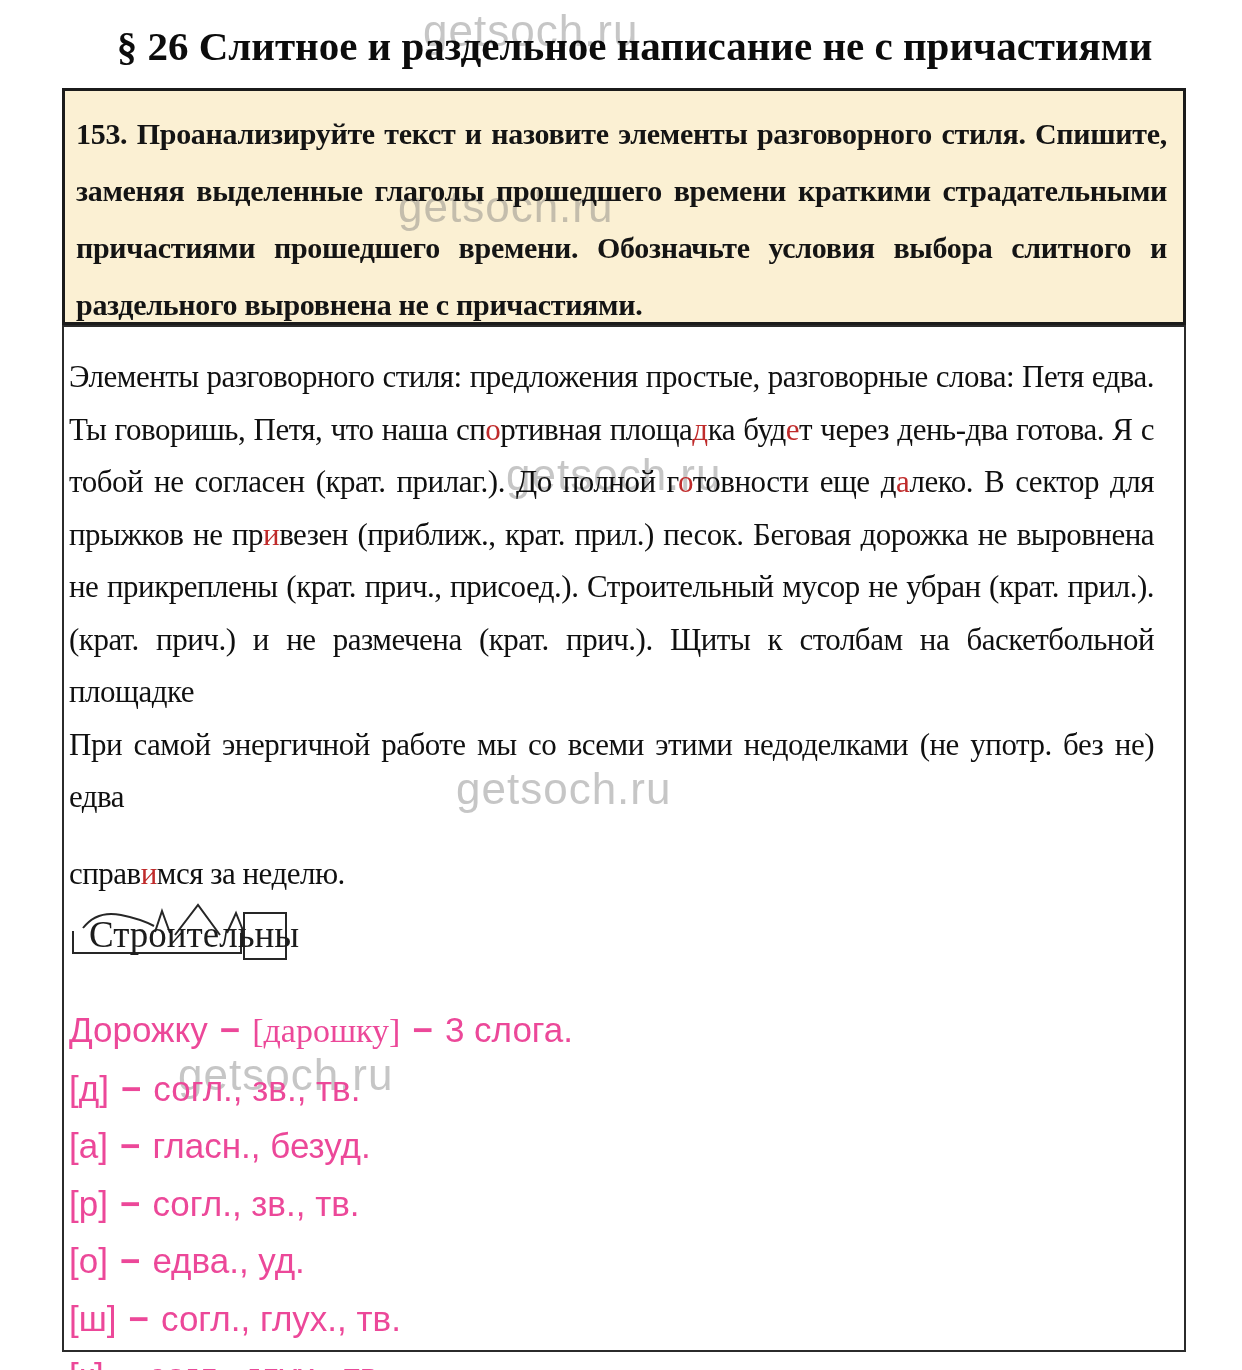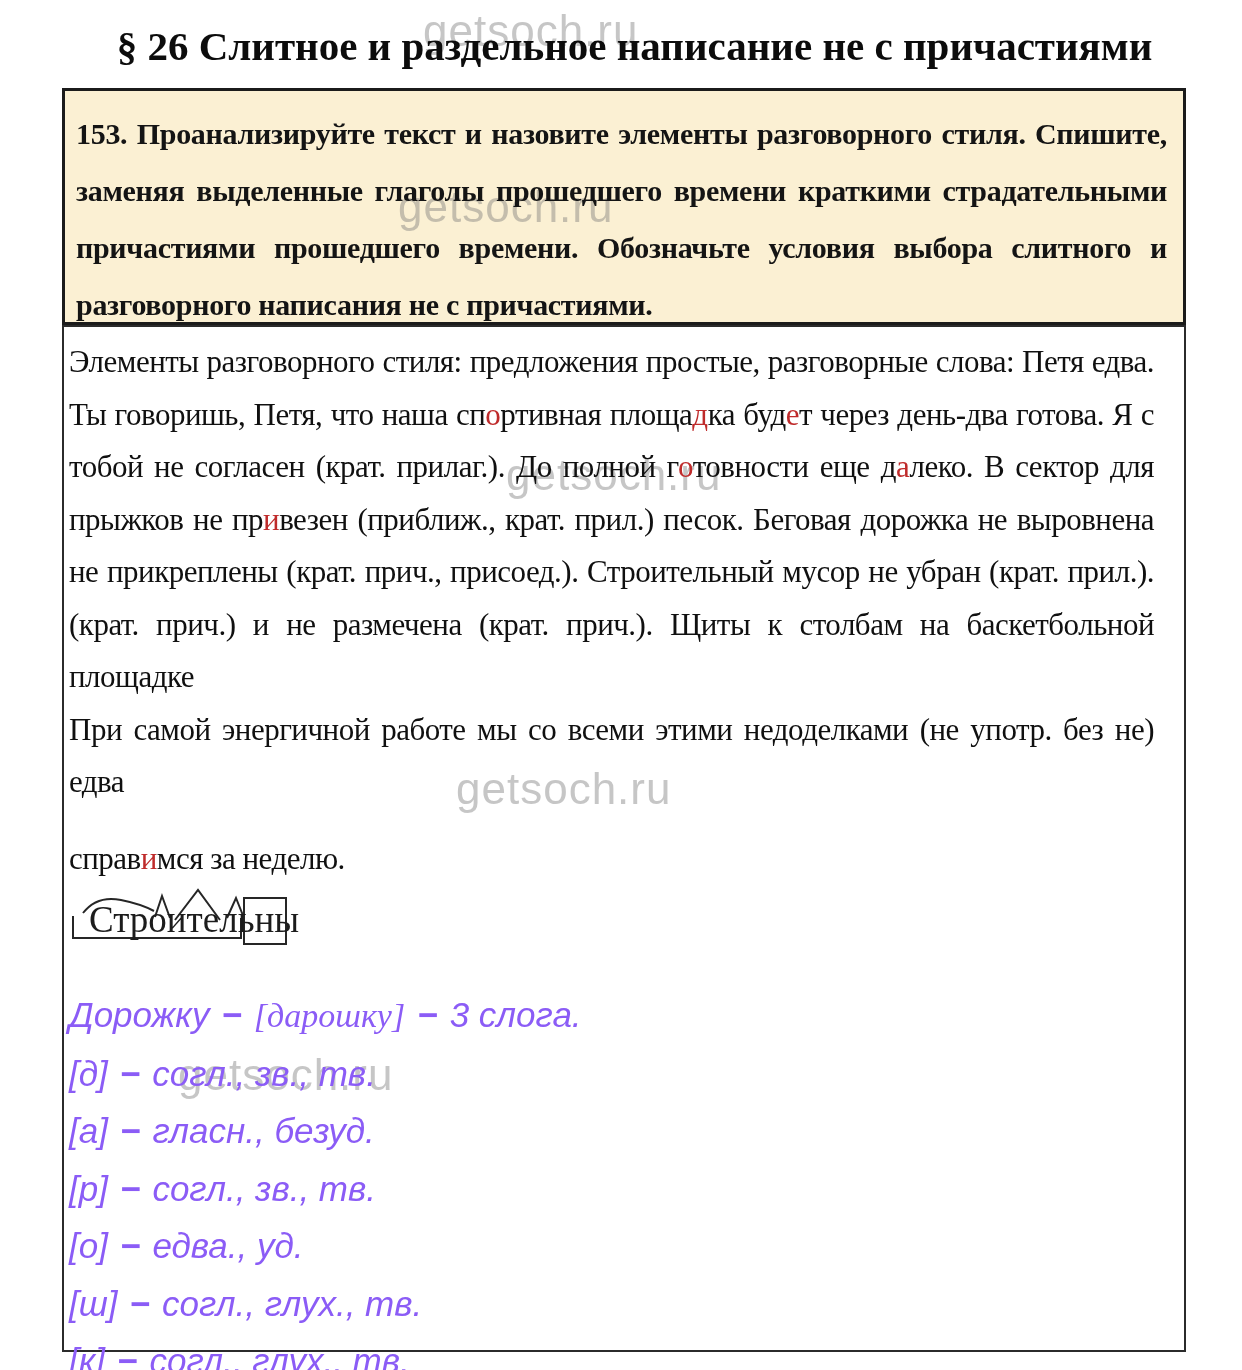--- a/index.html
+++ b/index.html
@@ -29,34 +29,34 @@
 
   
   .task-content{position:absolute;left:62px;top:88px;width:1124px;height:237px;
     border:3px solid transparent;padding:14px 16px 0 11px;z-index:5;}
   .task-line{font-family:"Liberation Serif",serif;font-weight:bold;font-size:30px;
     line-height:57px;letter-spacing:-0.3px;color:#141414;
     text-align:justify;text-align-last:justify;white-space:normal;}
   .task-line.last{text-align-last:left;}
 
   .main-content{position:absolute;left:62px;top:325px;width:1124px;height:1027px;
-    border:2px solid transparent;padding:9px 30px 0 5px;z-index:5;}
+    border:2px solid transparent;padding:24px 30px 0 5px;z-index:5;}
   .par-line{font-family:"Liberation Serif",serif;font-size:31px;line-height:52.5px;
     letter-spacing:-0.5px;color:#101010;text-align:justify;text-align-last:justify;}
   .par-line.last{text-align-last:left;margin-top:24px;}
   .red{color:#bf2b2b;}
 
   
   .morpheme-figure{margin:1px 0 0 0;height:90px;}
   .morpheme-figure svg text{fill:#1c1c1c;}
   .morpheme-figure svg path,.morpheme-figure svg rect{fill:none;stroke:#262626;stroke-width:2;}
 
   
   .phonetic-block{margin-top:10px;}
-  .phon-line{font-family:"Liberation Sans",sans-serif;font-size:35px;line-height:57.5px;color:#8b5cf6;font-style:italic;}
+  .phon-line{font-family:"Liberation Sans",sans-serif;font-size:35px;line-height:57.5px;color:#ec4899;}
   .phon-line .sans{font-family:"Liberation Sans",sans-serif;}
   .phon-line .serif-tr{font-family:"Liberation Serif",serif;font-size:34px;}
   .dash{font-weight:700;margin:0 12px;font-family:"Liberation Sans",sans-serif;}
 </style>
 </head>
 <body>
 
 <div class="task-box-bg"></div>
 <div class="main-box-bg"></div>
 
@@ -66,21 +66,21 @@
 <div class="watermark wm4">getsoch.ru</div>
 <div class="watermark wm5">getsoch.ru</div>
 
 <div class="page-title">§ 26 Слитное и раздельное написание не с причастиями</div>
 
 <div class="task-content">
   <div>
       <div class="task-line">153. Проанализируйте текст и назовите элементы разговорного стиля. Спишите,</div>
       <div class="task-line">заменяя выделенные глаголы прошедшего времени краткими страдательными</div>
       <div class="task-line">причастиями прошедшего времени. Обозначьте условия выбора слитного и</div>
-      <div class="task-line last">разговорного написания не с причастиями.</div>
+      <div class="task-line last">раздельного выровнена не с причастиями.</div>
     </div>
 </div>
 
 <div class="main-content">
 
   <div>
       <div class="par-line"><span>Элементы разговорного стиля: предложения простые, разговорные слова: Петя едва.</span></div>
       <div class="par-line"><span>Ты говоришь, Петя, что наша сп</span><span class="red">о</span><span>ртивная площа</span><span class="red">д</span><span>ка буд</span><span class="red">е</span><span>т через день-два готова. Я с</span></div>
       <div class="par-line"><span>тобой не согласен (крат. прилаг.). До полной г</span><span class="red">о</span><span>товности еще д</span><span class="red">а</span><span>леко. В сектор для</span></div>
       <div class="par-line"><span>прыжков не пр</span><span class="red">и</span><span>везен (приближ., крат. прил.) песок. Беговая дорожка не выровнена</span></div>

